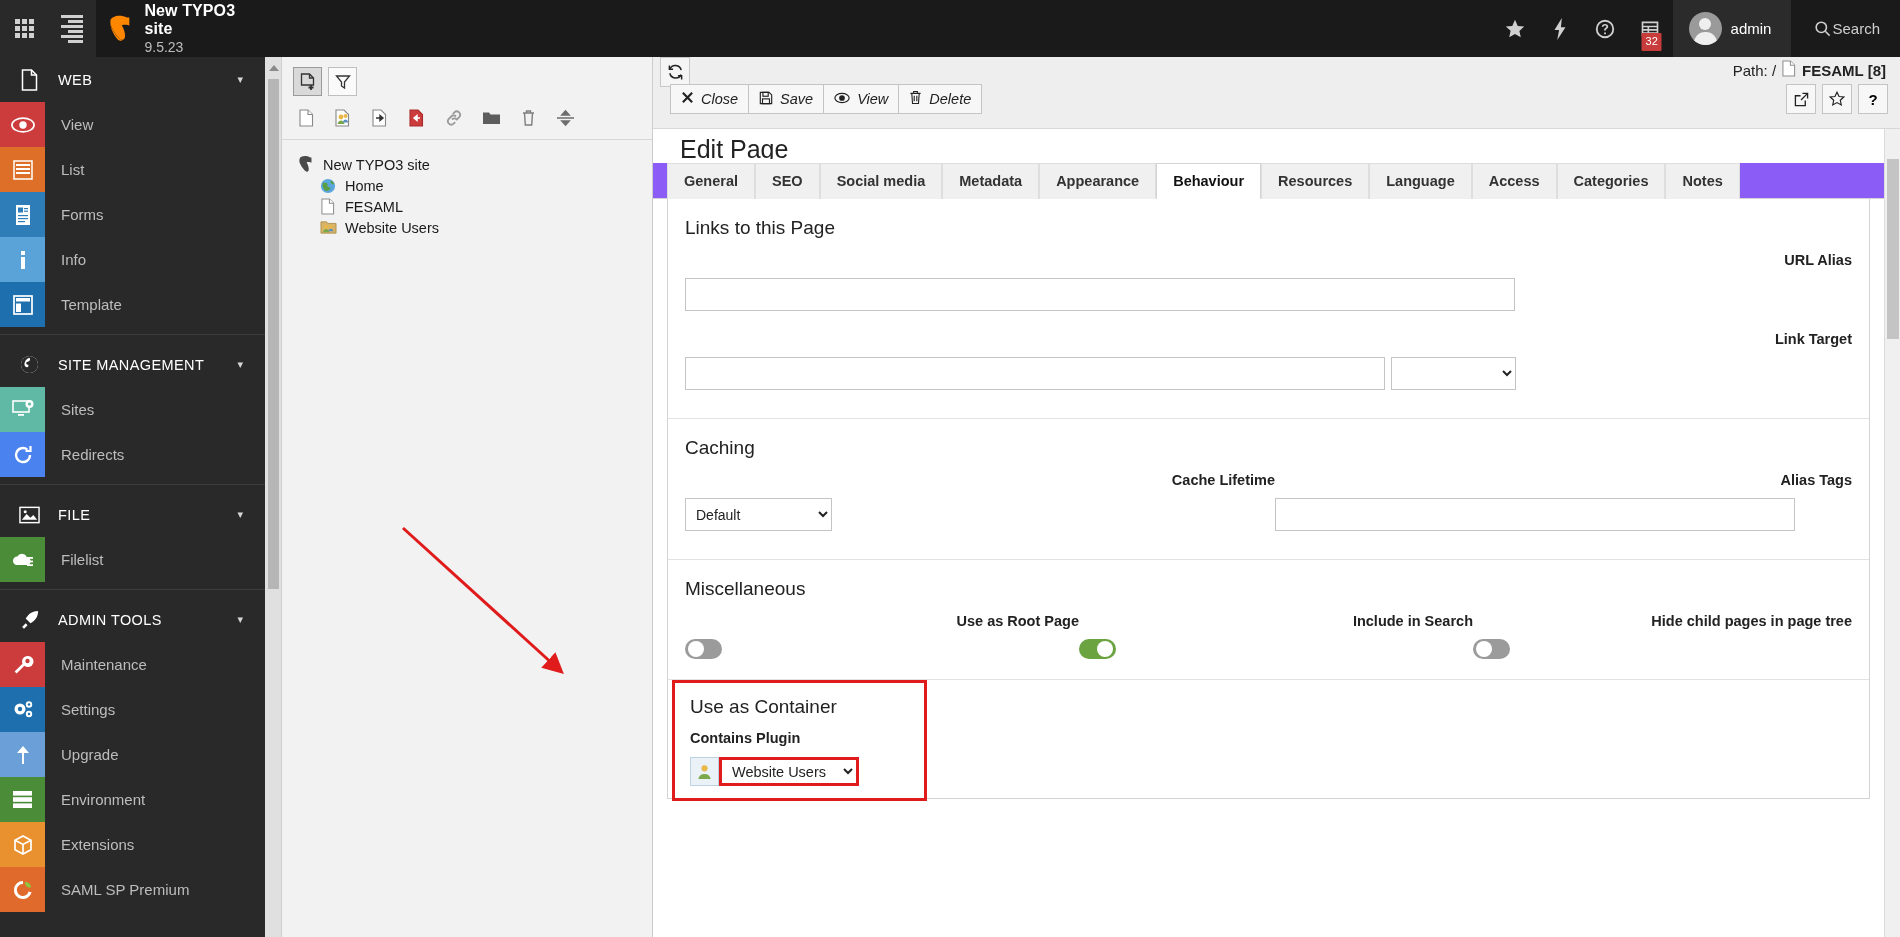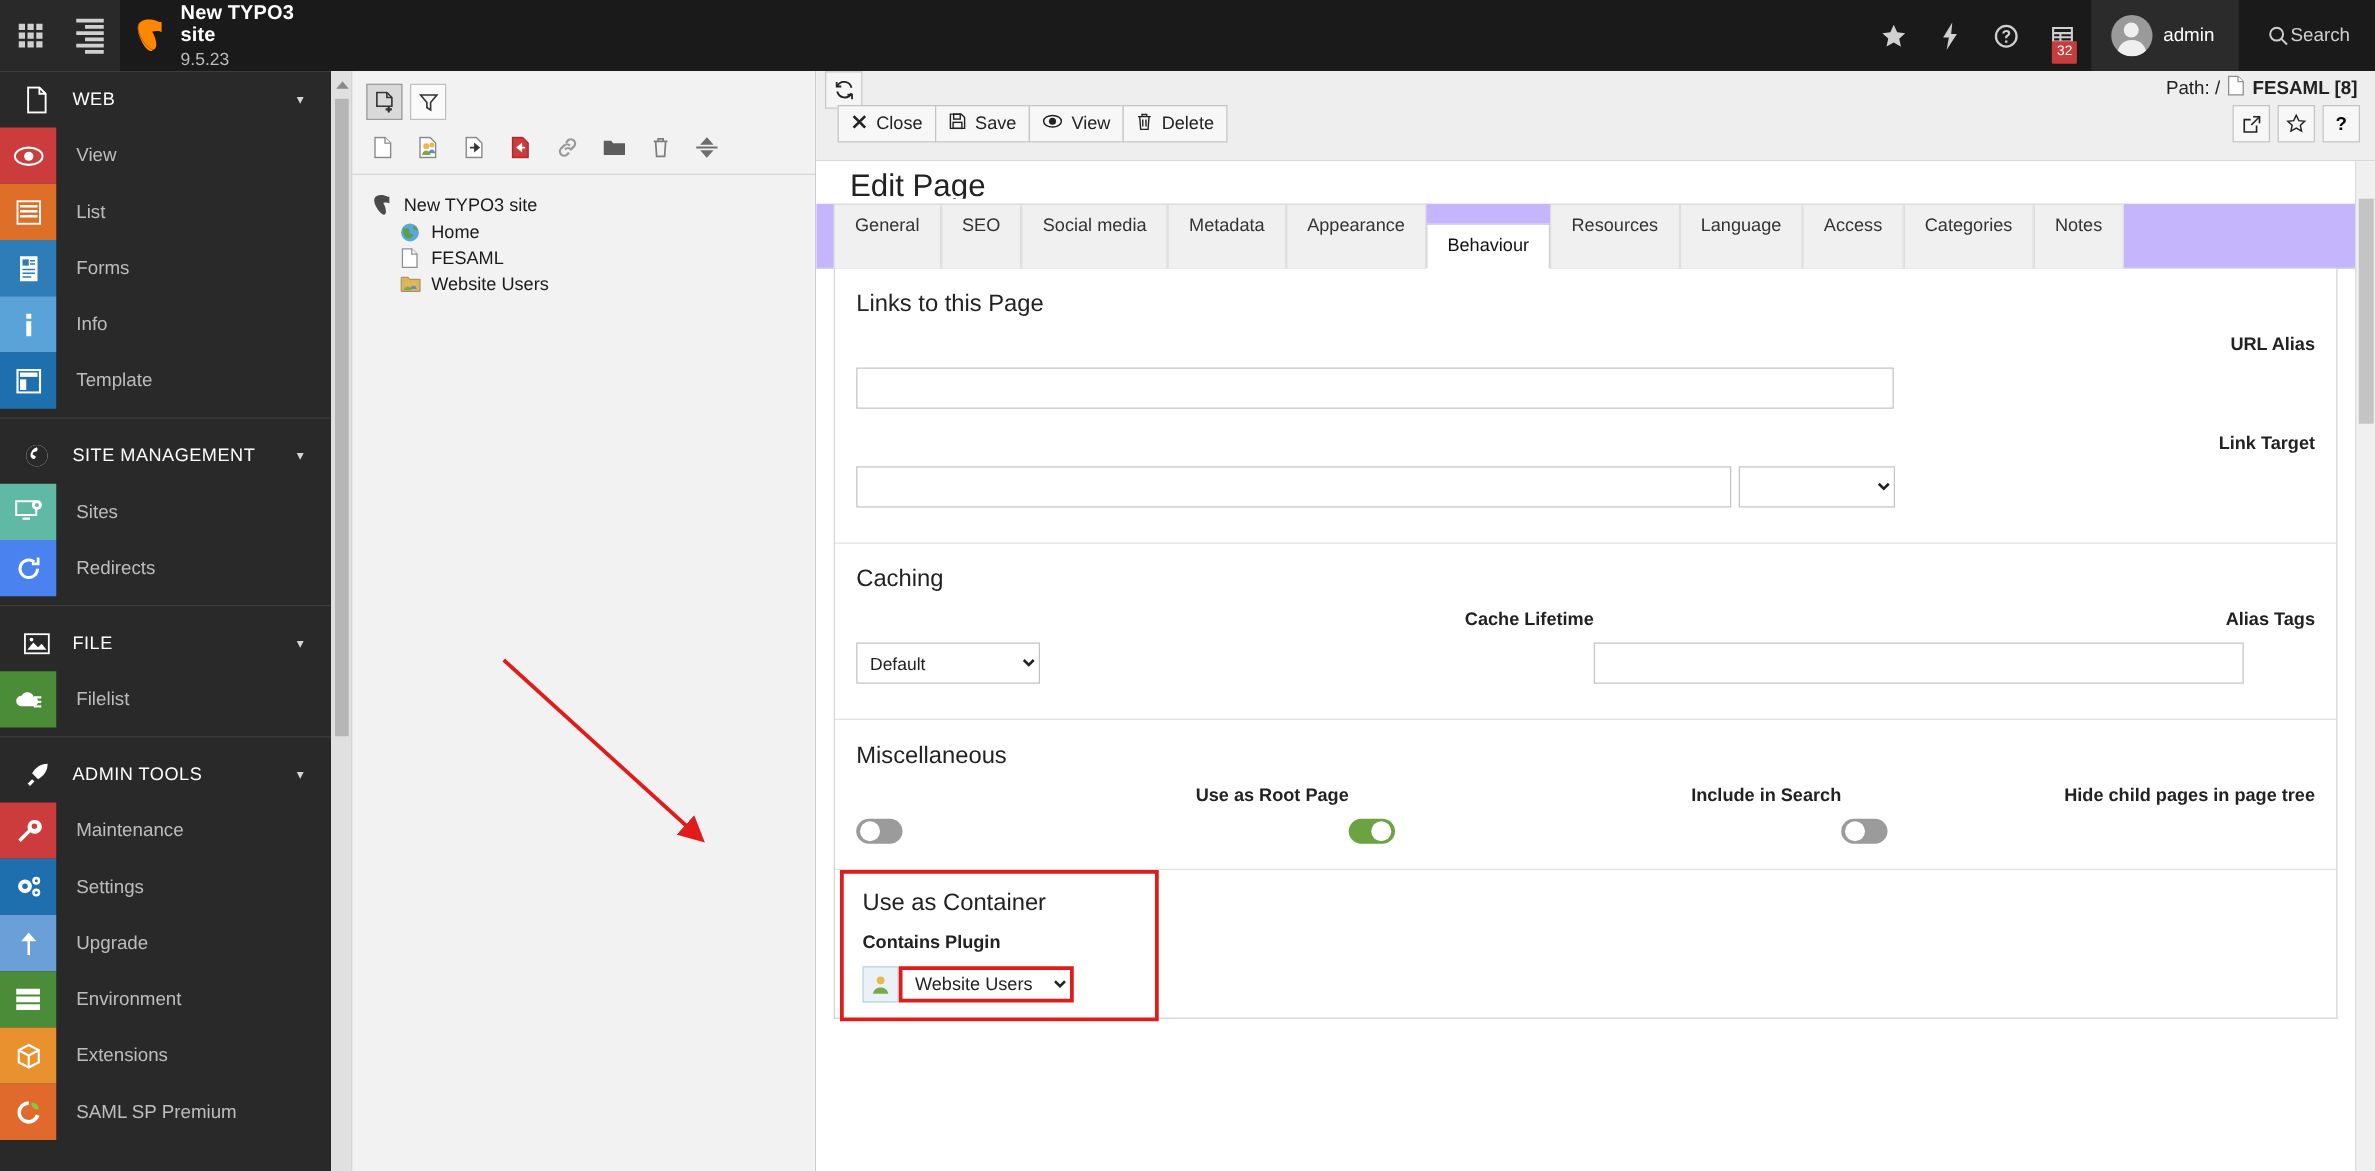--- a/index.html
+++ b/index.html
@@ -113,42 +113,42 @@
   .reload-btn {
     position: absolute; left: 7px; top: 0px;
     width: 30px; height: 30px; border: 1px solid #c8c8c8; background: #f5f5f5;
     display:flex; align-items:center; justify-content:center; cursor:pointer;
   }
   .path-line {
     position: absolute; right: 14px; top: 3px; font-size: 15px; color: #222;
     display: flex; align-items: center; gap: 6px;
   }
   .path-line .pfile { font-weight: 700; }
-  .btn-group { position: absolute; left: 17px; top: 27px; display: flex; }
+  .btn-group { position: absolute; left: 17px; top: 27px; display: flex; font-style: italic; }
   .dh-btn {
     display: flex; align-items: center; gap: 7px;
     height: 30px; padding: 0 10px; border: 1px solid #c4c4c4; background: #f7f7f7;
     font-size: 14.5px; color: #222; margin-right: -1px; cursor: pointer;
   }
   .dh-right { position: absolute; right: 12px; top: 27px; display: flex; gap: 6px; }
   .dh-sqbtn {
     width: 30px; height: 30px; border: 1px solid #c4c4c4; background: #f7f7f7;
     display:flex; align-items:center; justify-content:center; cursor:pointer; font-size:15px;
   }
 
   .formwrap { position: absolute; left: 0; top: 72px; right: 0; bottom: 0; background: #fff; overflow: hidden; }
   .rec-title { font-size: 25px; color: #222; padding: 6px 0 0 27px; height: 30px; overflow: hidden; }
 
-  .tabs { display: flex; padding-left: 14px; border-bottom: 1px solid #d4d4d4; background: #c4b5fd; margin-top: 4px; }
+  .tabs { display: flex; padding-left: 14px; border-bottom: 1px solid #d4d4d4; background: #8b5cf6; margin-top: 4px; font-weight: bold; }
   .tab {
     padding: 9px 16px 9px; font-size: 14.5px; color: #333;
     border: 1px solid transparent; border-bottom: none; margin-bottom: -1px; cursor: pointer;
     background: #f0f0f0; border-color:#dedede;
   }
-  .tab.active { background: #fff; border-color: #d4d4d4; border-bottom: 1px solid #fff; color:#111;margin-top:16px; }
+  .tab.active { background: #fff; border-color: #d4d4d4; border-bottom: 1px solid #fff; color:#111; }
 
   .panel { border: 1px solid #d4d4d4; border-top: none; margin: 0 30px 0 14px; background: #fff; }
   .fsec { padding: 18px 17px 8px; border-bottom: 1px solid #e2e2e2; }
   .fsec:last-child { border-bottom: none; }
   .fsec-title { font-size: 19px; color: #222; margin-bottom: 13px; font-weight: 400; }
   .flabel { font-size: 14.5px; font-weight: 700; color: #222; margin-bottom: 10px; text-align: right; }
   .finput {
     display: block; width: 100%; height: 33px; border: 1px solid #c4c4c4; background: #fff;
     font-family: "Liberation Sans", sans-serif; font-size: 14px; padding: 0 8px; color:#222;
   }

